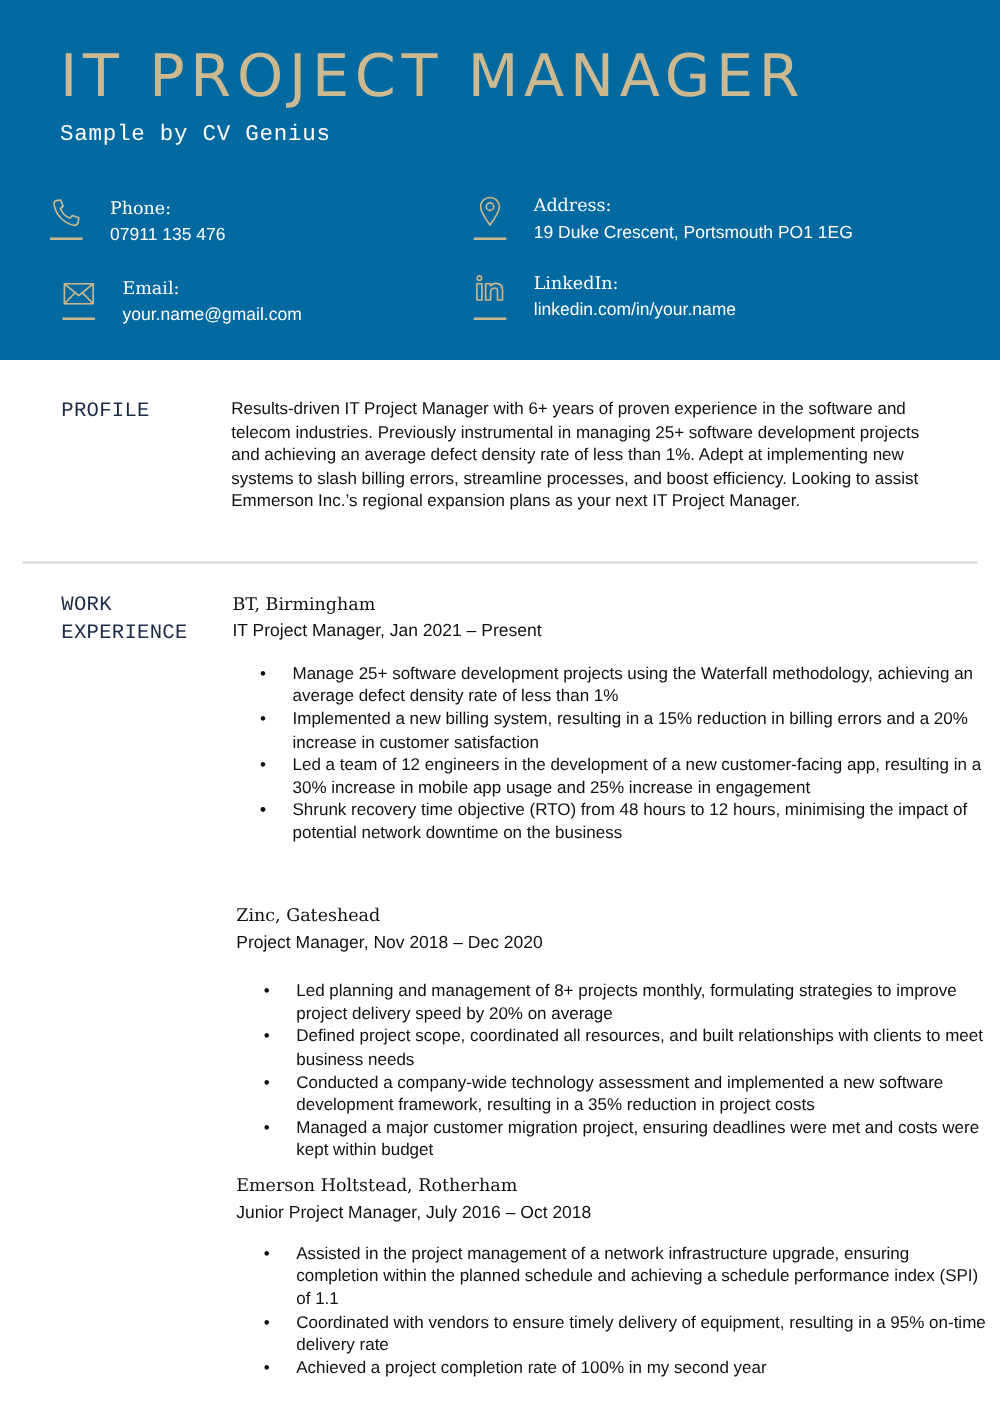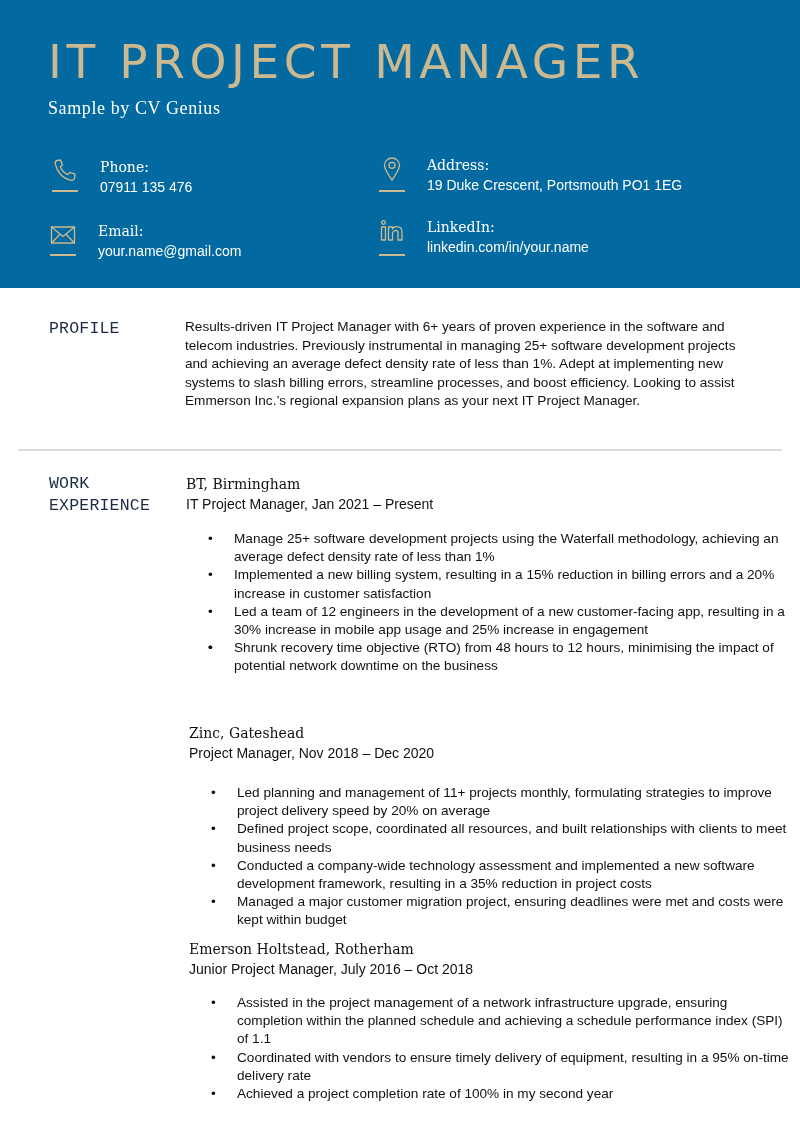--- a/index.html
+++ b/index.html
@@ -17,21 +17,21 @@
     .title {
       position: absolute; left: 48px; top: 32px;
       font-family: "DejaVu Sans", sans-serif;
       font-weight: normal;
       font-size: 47px; letter-spacing: 4.6px;
       color: #cdb98f; margin: 0; line-height: 60px;
       white-space: nowrap;
     }
     .subtitle {
       position: absolute; left: 48px; top: 96px;
-      font-family: Liberation Serif, serif;
+      font-family: Liberation Mono, monospace;
       font-size: 18px; letter-spacing: 0.6px;
       color: #ffffff; line-height: 24px;
     }
     .contact {
       position: absolute; width: 320px; height: 50px;
     }
     .contact .icon {
       position: absolute; left: 0; top: 0; width: 26px; height: 26px;
     }
     .contact .icon svg { width: 26px; height: 26px; display: block; }
@@ -82,21 +82,21 @@
       position: absolute; left: 22px; top: 0;
     }
   </style>
 </head>
 <body>
 
 <div class="header">
   <h1 class="title">IT PROJECT MANAGER</h1>
   <div class="subtitle">Sample by CV Genius</div>
 
-  <div class="contact" style="left:52px; top:158px;">
+  <div class="contact" style="left:40px; top:158px;">
     <span class="icon">
       <svg viewBox="0 0 26 26" fill="none" stroke="#cdb98f" stroke-width="1.3" stroke-linejoin="round">
         <path d="M5 2.5 L8.5 2 L10.5 7 L8.3 8.8 C9.5 12 12.5 15.2 16 16.6 L17.8 14.4 L23 16.2 L22.6 19.8 C22.3 21.5 20.6 22.6 18.8 22.2 C10.8 20.4 5 14 3.3 6.2 C3 4.4 3.6 2.8 5 2.5 Z"></path>
       </svg>
     </span>
     <span class="icon-line"></span>
     <span class="label">Phone:</span>
     <span class="value">07911 135 476</span>
   </div>
 
@@ -158,21 +158,21 @@
     <li><span class="bullet">•</span><span>Led a team of 12 engineers in the development of a new customer-facing app, resulting in a 30% increase in mobile app usage and 25% increase in engagement</span></li>
     <li><span class="bullet">•</span></li>
     <li><span class="bullet">•</span><span>Shrunk recovery time objective (RTO) from 48 hours to 12 hours, minimising the impact of potential network downtime on the business</span></li>
   </ul>
 </div>
 
 <div class="job" style="left:189px; top:723px;">
   <div class="company">Zinc, Gateshead</div>
   <div class="role">Project Manager, Nov 2018 – Dec 2020</div>
   <ul style="top:61px;">
-    <li><span class="bullet">•</span><span>Led planning and management of 11+ projects monthly, formulating strategies to improve project delivery speed by 20% on average</span></li>
+    <li><span class="bullet">•</span><span>Led planning and management of 8+ projects monthly, formulating strategies to improve project delivery speed by 20% on average</span></li>
     <li><span class="bullet">•</span><span>Defined project scope, coordinated all resources, and built relationships with clients to meet business needs</span></li>
     <li><span class="bullet">•</span><span>Conducted a company-wide technology assessment and implemented a new software development framework, resulting in a 35% reduction in project costs</span></li>
     <li><span class="bullet">•</span><span>Managed a major customer migration project, ensuring deadlines were met and costs were kept within budget</span></li>
   </ul>
 </div>
 
 <div class="job" style="left:189px; top:939px;">
   <div class="company">Emerson Holtstead, Rotherham</div>
   <div class="role">Junior Project Manager, July 2016 – Oct 2018</div>
   <ul style="top:55px;">

